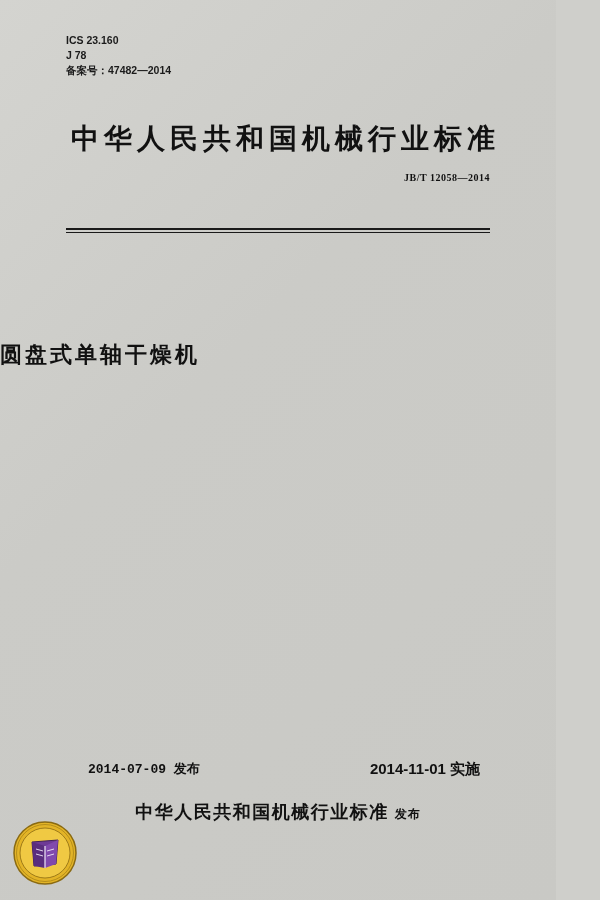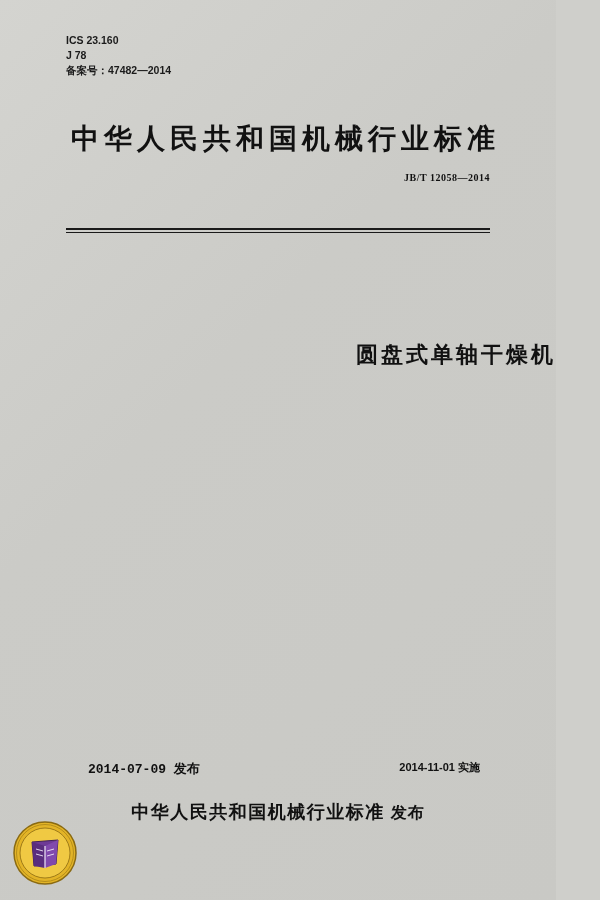--- a/index.html
+++ b/index.html
@@ -92,27 +92,26 @@
     right: 66px;
     top: 232px;
     border-top: 1px solid #1a1a1a;
   }
   
   .doc-title-cn {
     position: absolute;
     left: 0;
     right: 0;
     top: 340px;
-    text-align: right;
+    text-align: left;
     font-family: "Liberation Sans", sans-serif;
     font-size: 22px;
     font-weight: bold;
     letter-spacing: 3px;
     color: #111;
-    padding-left: 8px;
   }
   
   .doc-title-en {
     position: absolute;
     left: 0;
     right: 0;
     top: 403px;
     text-align: center;
     font-family: "Liberation Serif", serif;
     font-size: 12px;
@@ -128,39 +127,39 @@
     font-family: Liberation Mono, monospace;
     font-size: 13px;
     font-weight: bold;
     color: #111;
   }
   .date-effective {
     position: absolute;
     right: 76px;
     top: 760px;
     font-family: "Liberation Sans", sans-serif;
-    font-size: 11px;
+    font-size: 15px;
     font-weight: bold;
     color: #111;
   }
   
   .issuer {
     position: absolute;
     left: 0;
     right: 0;
     top: 800px;
     text-align: center;
     font-family: "Liberation Sans", sans-serif;
     font-size: 18px;
     font-weight: bold;
     letter-spacing: 1.5px;
     color: #111;
   }
   .issuer .issuer-suffix {
-    font-size: 16px;
+    font-size: 12px;
     letter-spacing: 1px;
     margin-left: 6px;
   }
   
   .emblem {
     position: absolute;
     left: 12px;
     top: 820px;
     width: 66px;
     height: 66px;

